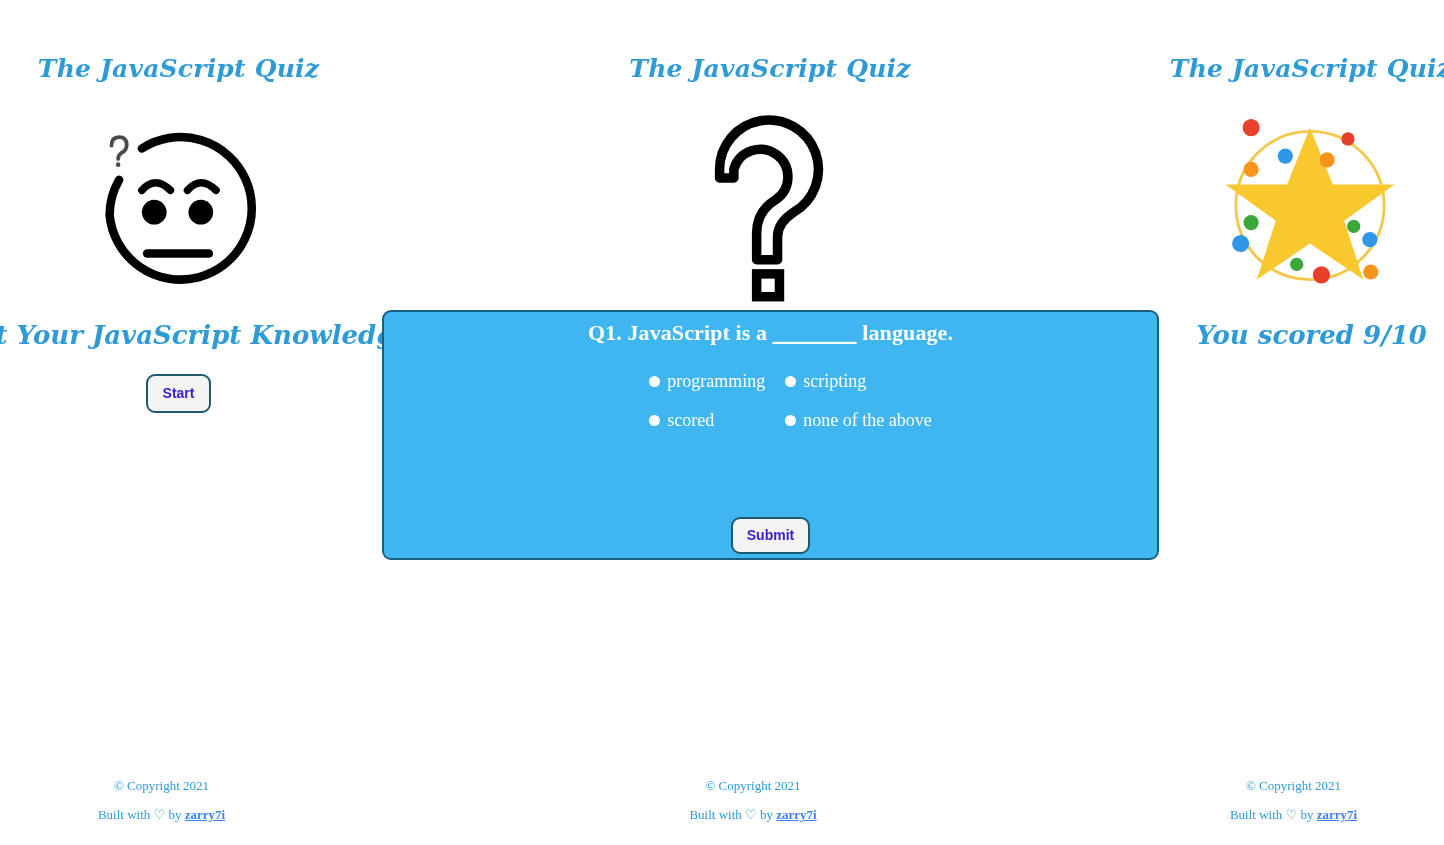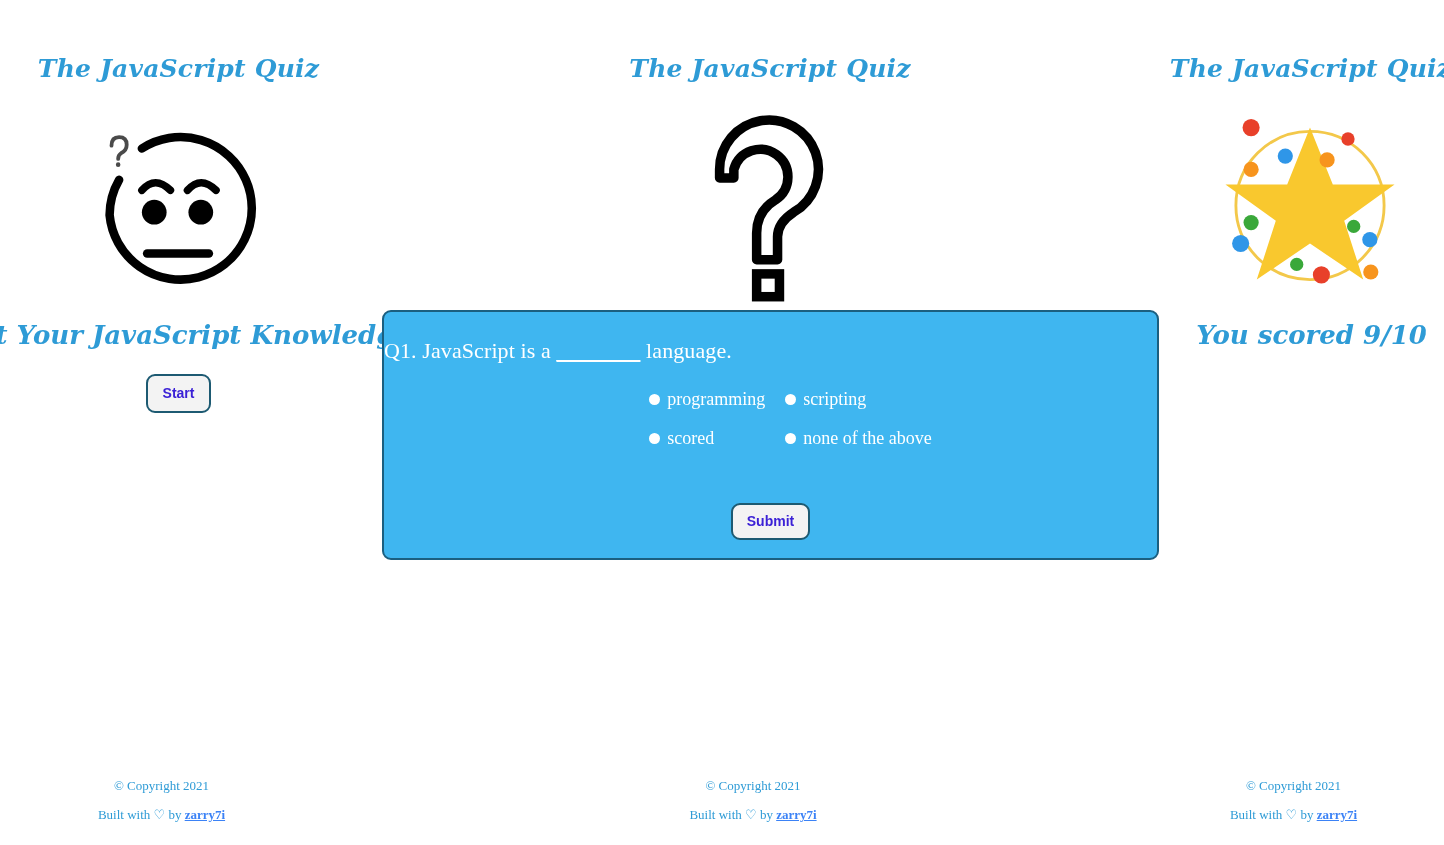--- a/index.html
+++ b/index.html
@@ -109,24 +109,25 @@
     left: -99px;
     top: 310px;
     width: 777px;
     height: 250px;
     background: #3fb6f0;
     border: 2px solid #1b5f80;
     border-radius: 9px;
   }
 
   .question {
-    margin-top: 26px;
+    margin-top: 8px;
+    text-align: center;
     color: #ffffff;
     font-family: "Liberation Serif", "DejaVu Serif", serif;
-    font-weight: normal;
+    font-weight: bold;
     font-size: 22px;
     letter-spacing: .1px;
   }
   .blank { text-decoration: underline; letter-spacing: 1px; }
 
   .options {
     margin-top: 25px;
     display: grid;
     grid-template-columns: 136px auto;
     row-gap: 18px;
@@ -147,21 +148,21 @@
     width: 11px;
     height: 11px;
     border-radius: 50%;
     background: #ffffff;
     flex: 0 0 auto;
     display: inline-block;
   }
 
   .submit-wrap {
     position: absolute;
-    bottom: 18px;
+    bottom: 4px;
     left: 0;
     width: 100%;
     text-align: center;
   }
   .btn-submit { padding: 9px 14px 10px 14px; }
 
   
   .footer {
     position: absolute;
     bottom: 22px;

